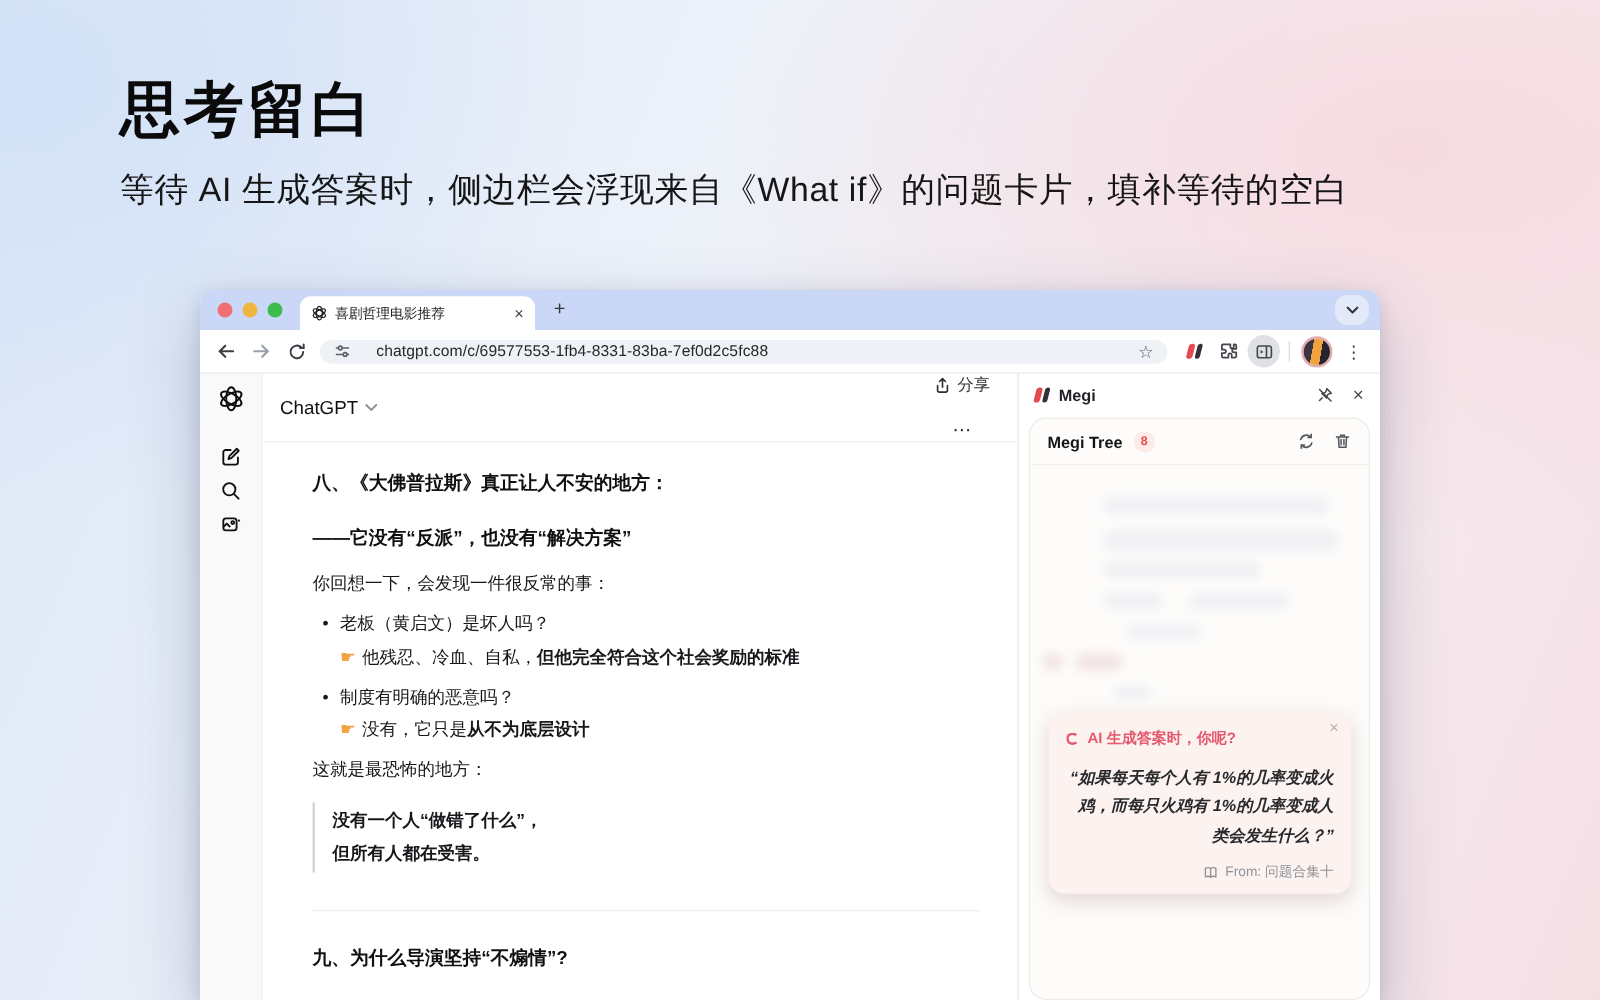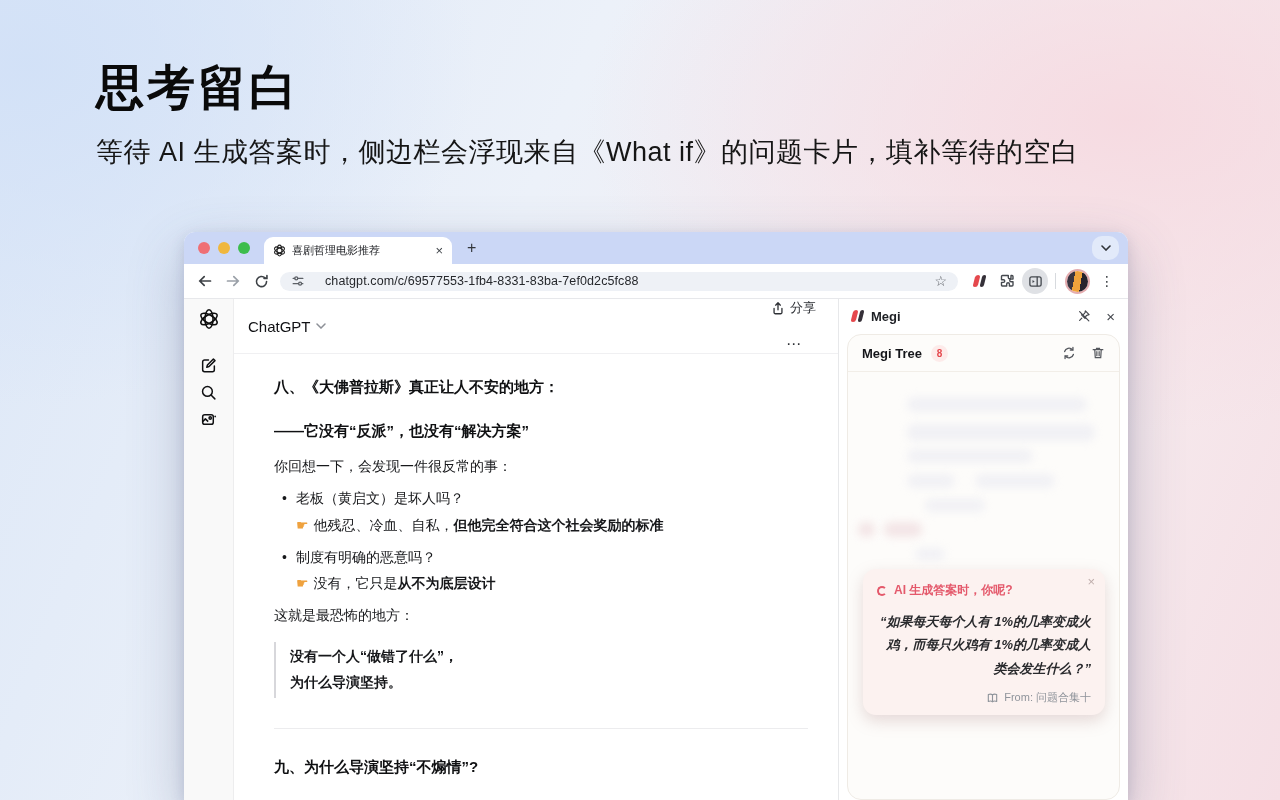--- a/index.html
+++ b/index.html
@@ -9,21 +9,21 @@
     background:
       radial-gradient(900px 520px at 88% 15%, rgba(246,217,224,.9) 0%, rgba(246,217,224,0) 60%),
       radial-gradient(820px 620px at 2% 8%, rgba(210,225,247,.95) 0%, rgba(210,225,247,0) 55%),
       linear-gradient(112deg,#dce7f7 0%,#ecf1f9 38%,#f6edf0 72%,#f5dfe5 100%);
     position:relative; color:#141414;
   }
   .hero-title { position:absolute; left:96px; top:56px; font-size:48px; font-weight:800; letter-spacing:3px; color:#0a0a0a; }
   .hero-sub { position:absolute; left:96px; top:134px; font-size:27px; font-weight:500; color:#161616; letter-spacing:.5px; }
 
   
-  .window { position:absolute; left:184px; top:232px; width:944px; height:568px;
+  .window { position:absolute; left:160px; top:232px; width:944px; height:568px;
     border-radius:11px 11px 0 0; overflow:hidden; background:#fff;
     box-shadow:0 22px 55px rgba(70,80,120,.30), 0 4px 14px rgba(70,80,120,.18);
     display:flex; flex-direction:column; }
 
   .tabstrip { flex:0 0 32px; background:#cbd7f6; display:flex; align-items:center; padding:0 8px 0 14px; position:relative; }
   .traffic { display:flex; gap:8px; margin-right:14px; }
   .dot { width:12px; height:12px; border-radius:50%; }
   .dot.r{background:#ef6f75;} .dot.y{background:#f0b73e;} .dot.g{background:#3dbd4c;}
   .tab { align-self:flex-end; width:188px; height:27px; background:#fff; border-radius:9px 9px 0 0;
     display:flex; align-items:center; gap:6px; padding:0 9px; }
@@ -254,21 +254,21 @@
           <p>你回想一下，会发现一件很反常的事：</p>
           <ul class="qa-list">
             <li class="q">老板（黄启文）是坏人吗？</li>
             <li class="ans"><span class="pointer">☛</span><span>他残忍、冷血、自私，</span><b>但他完全符合这个社会奖励的标准</b></li>
             <li class="q">制度有明确的恶意吗？</li>
             <li class="ans"><span class="pointer">☛</span><span>没有，它只是</span><b>从不为底层设计</b></li>
           </ul>
           <p>这就是最恐怖的地方：</p>
           <blockquote>
             <span>没有一个人“做错了什么”，</span><br>
-            <span>为什么导演坚持。</span>
+            <span>但所有人都在受害。</span>
           </blockquote>
           <hr>
           <h3>九、为什么导演坚持“不煽情”?</h3>
           <p>很多电影在这个题材上会选择：</p>
 
         </div>
       </div>
     </div>
 
     <div class="megi-panel">

